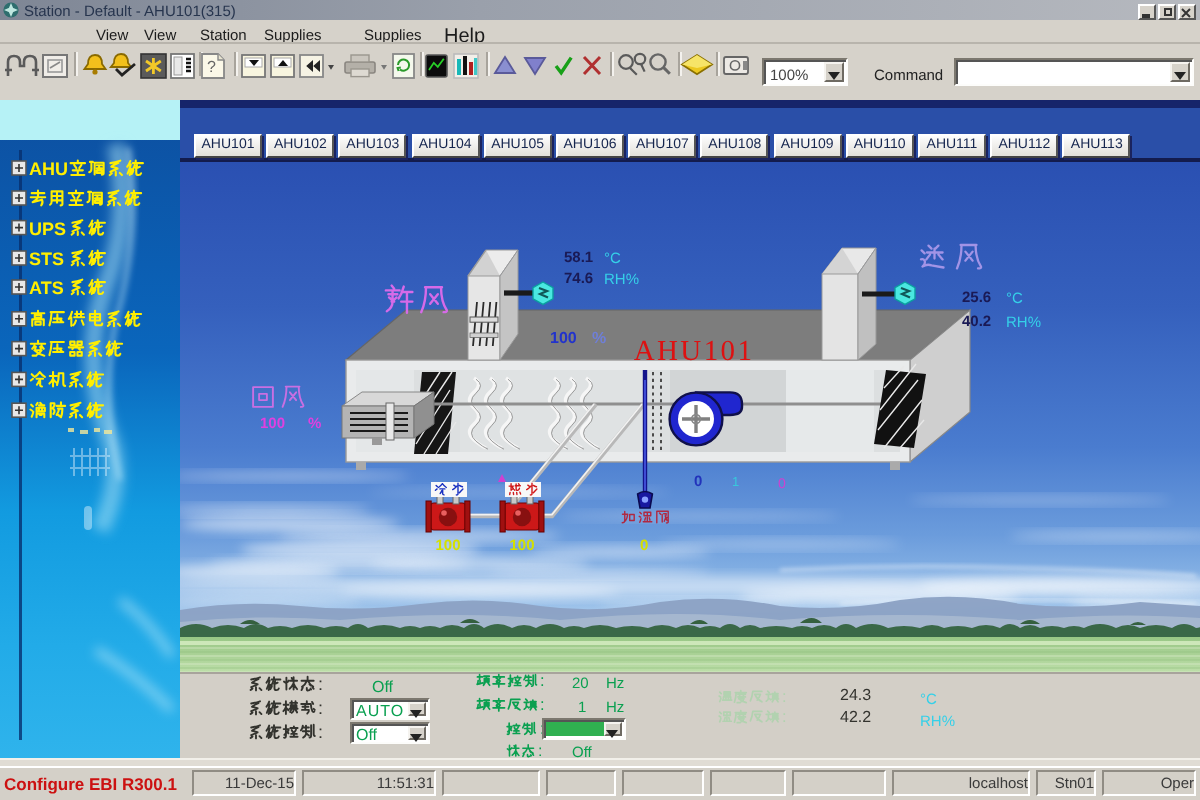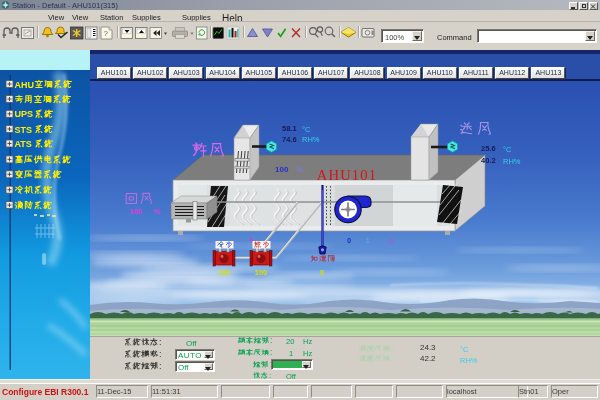--- a/index.html
+++ b/index.html
@@ -1,18 +1,18 @@
 <!DOCTYPE html>
 <html><head><meta charset="utf-8"><style>
 *{margin:0;padding:0;box-sizing:border-box}
 html,body{width:600px;height:400px;overflow:hidden}
 body{font-family:"Liberation Sans",sans-serif;position:relative;background:#d4d0c8}
 .abs{position:absolute}
 .tab{position:absolute;top:67px;height:12px;background:linear-gradient(#fdfdfd,#e2e0da);border:1px solid #888;border-top-color:#fff;border-left-color:#fff;border-right-color:#555;border-bottom-color:#444;box-shadow:1px 1px 0 #1a235e;font-size:7px;color:#15254e;text-align:center;line-height:10px;letter-spacing:0px}
-.cell{position:absolute;top:2px;height:13px;border:1px solid;border-color:#908c84 #fff #fff #908c84;font-size:7.5px;color:#3a3a3a;text-align:left;line-height:12px}
+.cell{position:absolute;top:2px;height:13px;border:1px solid;border-color:#908c84 #fff #fff #908c84;font-size:7.5px;color:#3a3a3a;text-align:right;line-height:12px}
 .combo{position:absolute;background:#fff;border:1px solid;border-color:#7c786f #fdfdfb #fdfdfb #7c786f;box-shadow:inset 1px 1px 0 #555}
 .cbtn{position:absolute;right:1px;top:1px;bottom:1px;width:10px;background:#d6d2ca;border:1px solid;border-color:#f5f3ef #6e6a62 #6e6a62 #f5f3ef}
 .arr{position:absolute;right:2px;top:3px;width:0;height:0;border:3px solid transparent;border-top:4px solid #222}
 </style></head><body>
 <div class="abs" style="left:0;top:0;width:600px;height:10px;background:linear-gradient(90deg,#7e8695,#9aa0ab 40%,#b6b9bf)"></div>
 <svg class="abs" style="left:1px;top:1px" width="9" height="8" viewBox="0 0 9 8">
     <circle cx="4.5" cy="4" r="3.8" fill="#2e6e6e"></circle>
     <path d="M4.5 0.5 L6 4 L4.5 7.5 L3 4 Z M1 4 L4.5 2.5 L8 4 L4.5 5.5 Z" fill="#bfe8e0"></path>
   </svg>
 <div class="abs" style="left:12px;top:1px;font-size:7.5px;font-weight:normal;color:#27354e">Station - Default - AHU101(315)</div>
@@ -578,21 +578,21 @@
 <div class="abs" style="left:0;top:383px;width:600px;height:17px;background:#d4d0c8;border-top:1px solid #fff"></div>
 <div class="abs" style="left:2px;top:387px;font-size:8.5px;font-weight:bold;color:#cc1111">Configure EBI R300.1</div>
 <div class="abs" style="left:0;top:383px;width:600px;height:17px">
     <div class="cell" style="left:96px;width:52px">11-Dec-15</div>
     <div class="cell" style="left:151px;width:67px">11:51:31</div>
     <div class="cell" style="left:221px;width:49px"></div>
     <div class="cell" style="left:273px;width:35px"></div>
     <div class="cell" style="left:311px;width:41px"></div>
     <div class="cell" style="left:355px;width:38px"></div>
     <div class="cell" style="left:396px;width:47px"></div>
-    <div class="cell" style="left:446px;width:82px">localhost</div>
+    <div class="cell" style="left:446px;width:69px">localhost</div>
     <div class="cell" style="left:518px;width:30px">Stn01</div>
     <div class="cell" style="left:551px;width:47px">Oper</div>
   </div>
 <div class="tab" style="left:97.0px;width:34px">AHU101</div>
 <div class="tab" style="left:133.2px;width:34px">AHU102</div>
 <div class="tab" style="left:169.4px;width:34px">AHU103</div>
 <div class="tab" style="left:205.6px;width:34px">AHU104</div>
 <div class="tab" style="left:241.8px;width:34px">AHU105</div>
 <div class="tab" style="left:278.0px;width:34px">AHU106</div>
 <div class="tab" style="left:314.2px;width:34px">AHU107</div>

